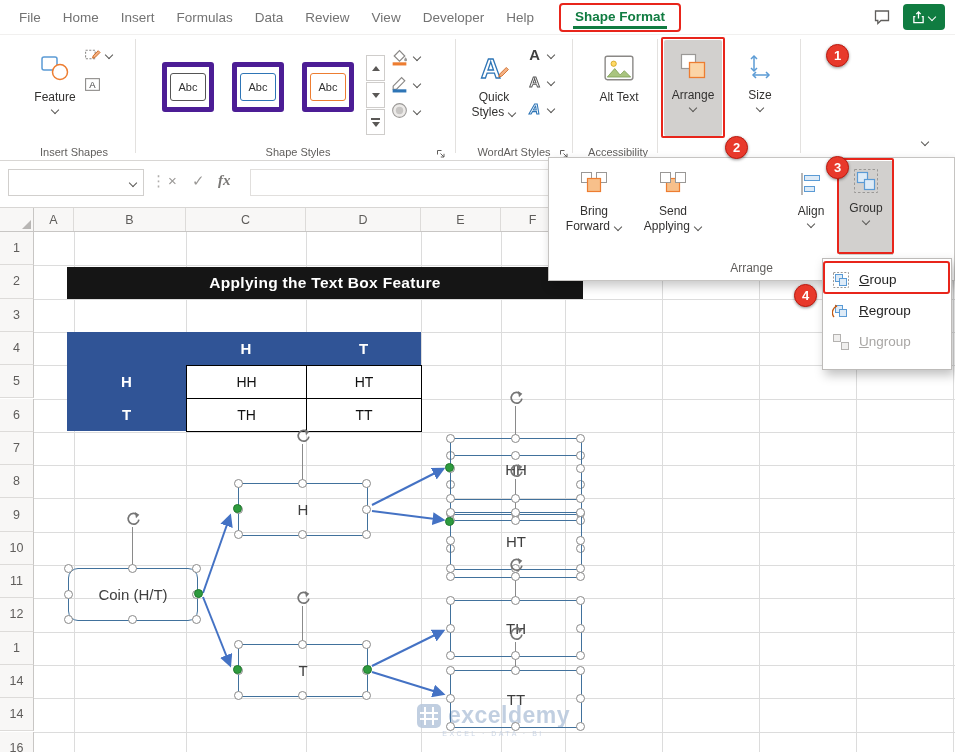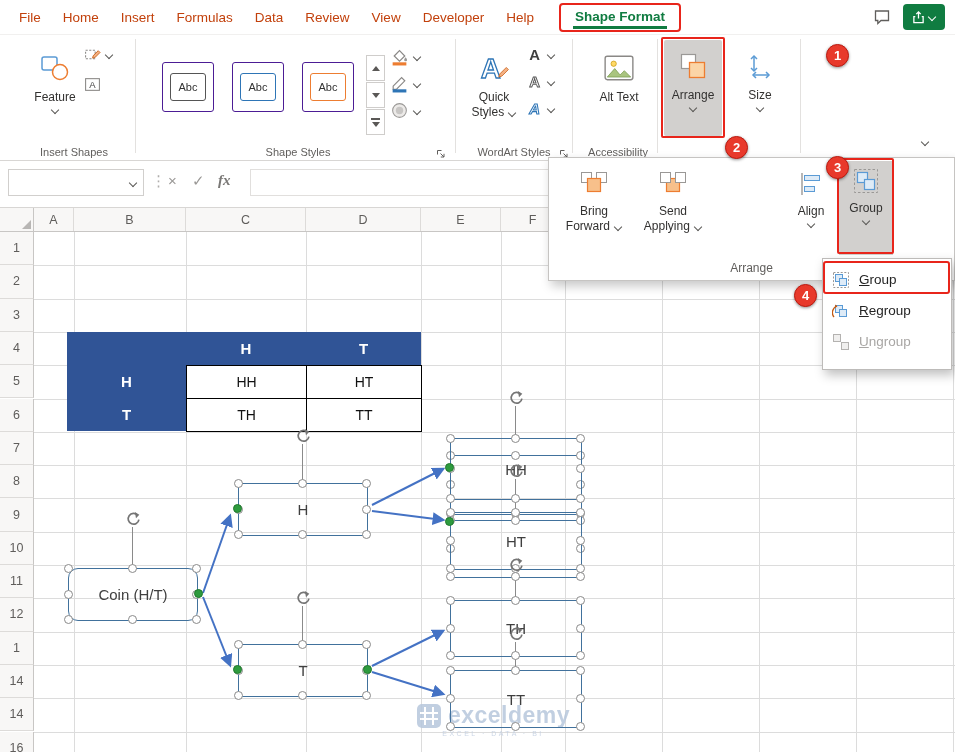--- a/index.html
+++ b/index.html
@@ -1,35 +1,35 @@
 <!DOCTYPE html>
 <html><head>
 <meta charset="utf-8">
 <style>
 *{margin:0;padding:0;box-sizing:border-box}
 body{font-family:"Liberation Sans",sans-serif;background:#888}
 #screen{position:relative;width:955px;height:752px;background:#fff;overflow:hidden;color:#252423;font-size:13px}
 
 
 .menubar{position:absolute;left:0;top:0;width:955px;height:35px;display:flex;align-items:center;padding-left:8px;background:#fff;border-bottom:1px solid #f1f0ef;z-index:10}
-.mi{padding:0 11px;font-size:13.5px;color:#c2410c;height:35px;display:flex;align-items:center;white-space:nowrap;cursor:pointer}
+.mi{padding:0 11px;font-size:13.5px;color:#737373;height:35px;display:flex;align-items:center;white-space:nowrap;cursor:pointer}
 .tabwrap{position:relative;margin-left:14px;height:35px;display:flex;align-items:center}
 .tab-active{position:relative;color:#107C41;font-size:13.5px;font-weight:bold;padding:4px 14px 6px;border:2px solid #E8251B;border-radius:4px;white-space:nowrap}
 .gr-underline{position:absolute;left:12px;right:12px;bottom:1px;height:3px;background:#107C41}
 .menubar-right{margin-left:auto;display:flex;align-items:center;gap:12px;padding-right:10px}
 .share-btn{background:#107C41;border:none;border-radius:4px;height:26px;min-width:42px;display:flex;align-items:center;justify-content:center;gap:3px;cursor:pointer}
 
 
 .ribbon{position:absolute;left:0;top:35px;width:955px;height:126px;background:#fff;border-bottom:1px solid #d8d6d4;z-index:9}
 .vdiv{position:absolute;top:4px;height:114px;width:1px;background:#e3e1df}
 .grp-label{position:absolute;top:111px;font-size:11px;color:#605e5c;text-align:center}
 .big-btn{position:absolute;display:flex;flex-direction:column;align-items:center;padding-top:4px;font-size:12px;color:#323130;text-align:center;line-height:15px;border-radius:2px;cursor:pointer}
 .big-btn .ic{height:44px;display:flex;align-items:center}
 .small-btn{position:absolute;display:flex;align-items:center;gap:3px;cursor:pointer}
-.tile{position:absolute;width:52px;height:50px;border:1px solid #4c1d95;border-radius:3px;background:#fff;display:flex;align-items:center;justify-content:center;cursor:pointer}
+.tile{position:absolute;width:52px;height:50px;border:5px solid #4c1d95;border-radius:3px;background:#fff;display:flex;align-items:center;justify-content:center;cursor:pointer}
 .tile .mini{width:36px;height:28px;border-radius:3px;border:1.6px solid #555;display:flex;align-items:center;justify-content:center;font-size:11px;color:#333;background:#fff}
 .tile.t2 .mini{border-color:#2E75B6}
 .tile.t3 .mini{border-color:#ED7D31}
 .scrl{position:absolute;left:366px;width:19px;height:26px;border:1px solid #cfcdcb;background:#fff;display:flex;align-items:center;justify-content:center;cursor:pointer}
 .tri-u{width:0;height:0;border-left:4px solid transparent;border-right:4px solid transparent;border-bottom:5px solid #5a5856}
 .tri-d{width:0;height:0;border-left:4px solid transparent;border-right:4px solid transparent;border-top:5px solid #5a5856}
 .more-bar{width:9px;height:2px;background:#5a5856;margin-bottom:2px}
 .chev{display:inline-block;width:9px;height:8px;position:relative;vertical-align:-1px}
 .chev::after{content:"";position:absolute;left:1.5px;top:1px;width:5px;height:5px;border-right:1.4px solid #5a5856;border-bottom:1.4px solid #5a5856;transform:rotate(45deg)}
 .chev.blk{display:block;margin:1px auto 0}
@@ -369,20 +369,21 @@
       <div class="vline" style="left: 306px;"></div>
       <div class="vline" style="left: 421px;"></div>
       <div class="vline" style="left: 501px;"></div>
       <div class="vline" style="left: 565px;"></div>
       <div class="vline" style="left: 662px;"></div>
       <div class="vline" style="left: 759px;"></div>
       <div class="vline" style="left: 856px;"></div>
       <div class="vline" style="left: 953px;"></div>
     </div>
 
+  <div class="banner">Applying the Text Box Feature</div>
 
   <div class="tcell tblue" style="left:67px;top:332px;width:119px;height:33px"></div>
   <div class="tcell tblue" style="left:186px;top:332px;width:120px;height:33px">H</div>
   <div class="tcell tblue" style="left:306px;top:332px;width:115px;height:33px">T</div>
   <div class="tcell tblue" style="left:67px;top:365px;width:119px;height:33px">H</div>
   <div class="tcell tblue" style="left:67px;top:398px;width:119px;height:33px">T</div>
   <div class="tcell twhite" style="left:186px;top:365px;width:121px;height:34px">HH</div>
   <div class="tcell twhite" style="left:306px;top:365px;width:116px;height:34px">HT</div>
   <div class="tcell twhite" style="left:186px;top:398px;width:121px;height:34px">TH</div>
   <div class="tcell twhite" style="left:306px;top:398px;width:116px;height:34px">TT</div>

